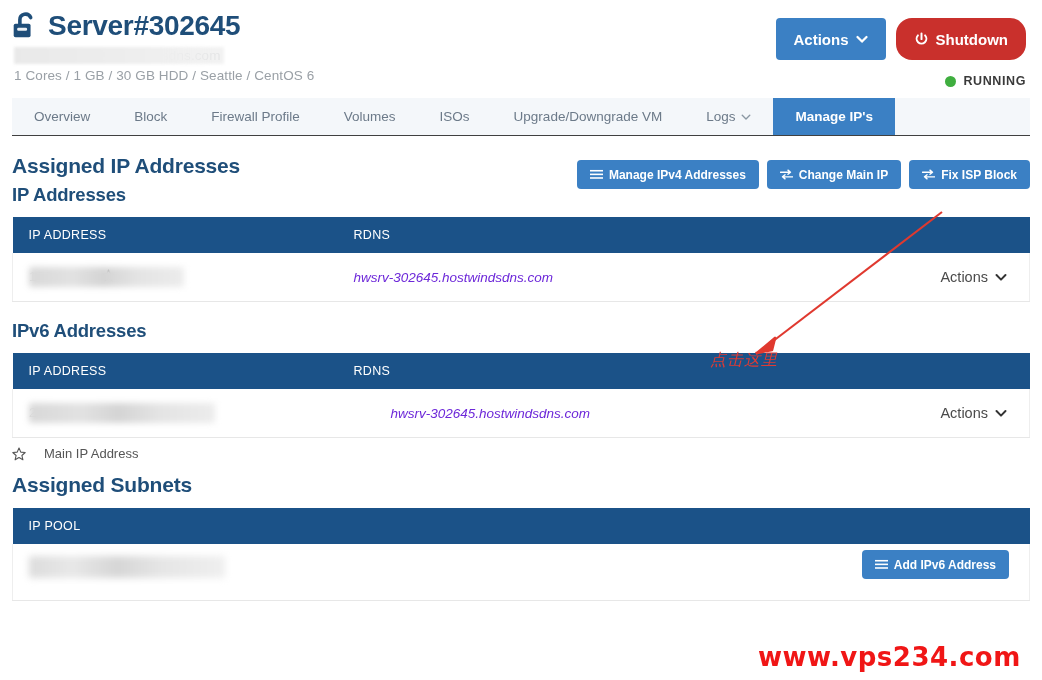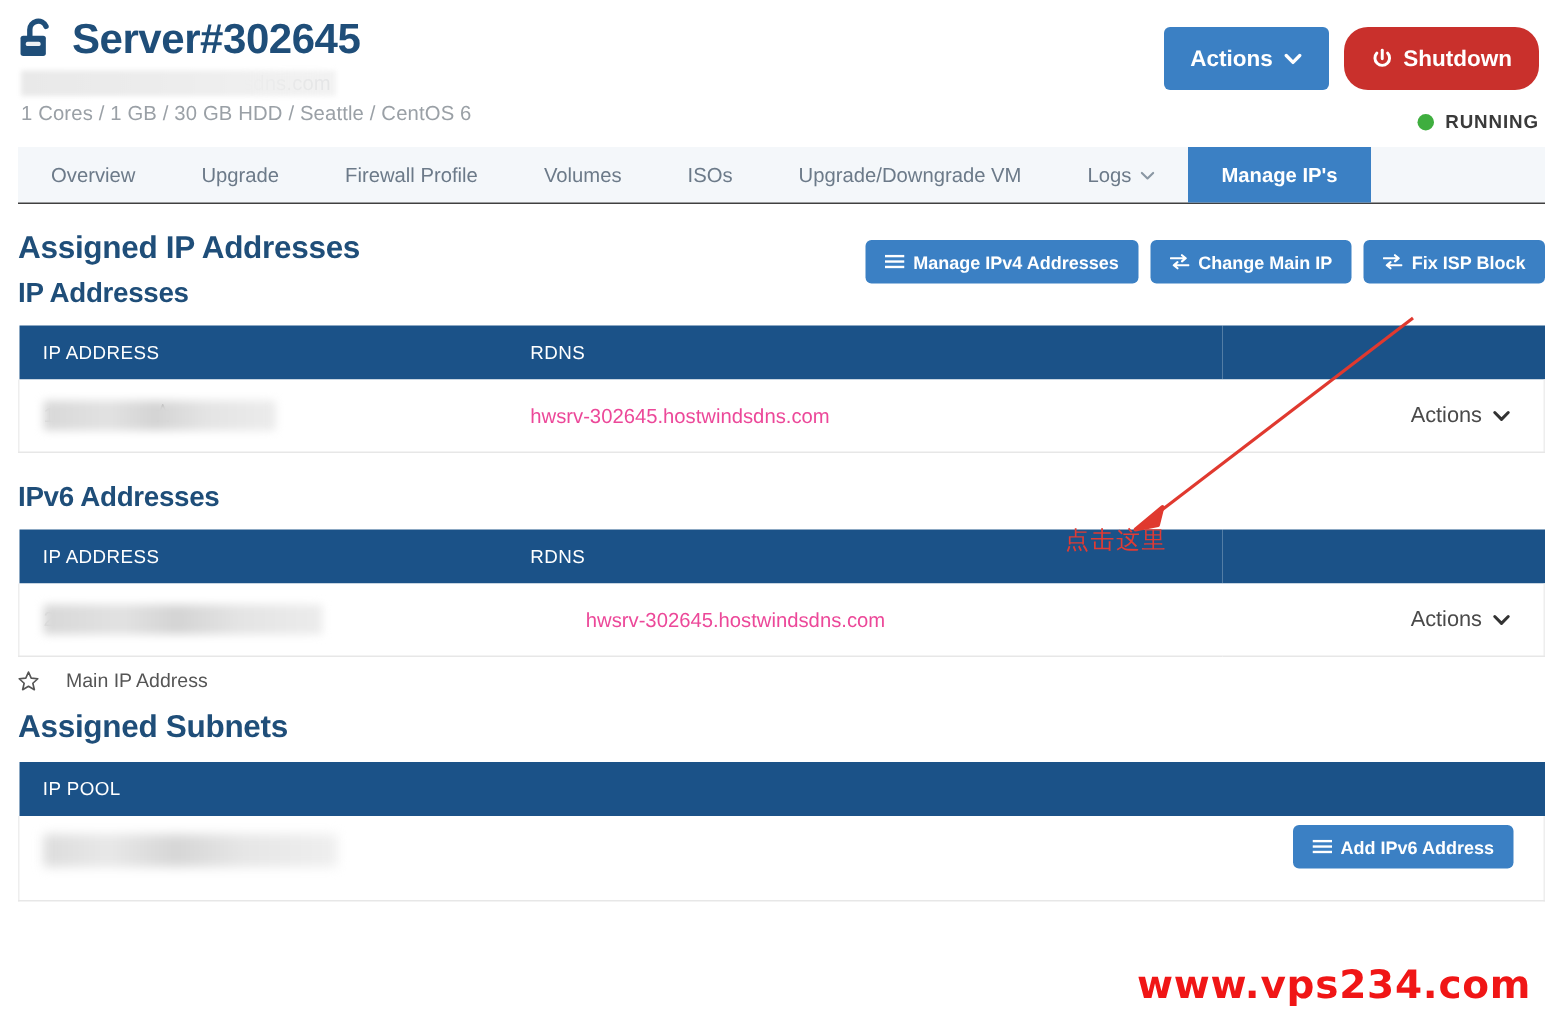--- a/index.html
+++ b/index.html
@@ -136,21 +136,21 @@
     background: linear-gradient(90deg,#d8d8d8 0%,#e2e2e2 28%,#d4d4d4 48%,#e4e4e4 70%,#ececec 100%);
     filter: blur(3px); border-radius: 2px;
   }
   .ip-text {
     position: relative; color: #b9b9b9; font-size: 13.5px;
     line-height: 20px; letter-spacing: .2px; white-space: nowrap;
     opacity: .5;
   }
   .star-ico { width: 13px; height: 13px; display:inline-block; vertical-align: -1px; margin-left: 3px; }
   .rdns-link {
-    color: #ec4899; font-size: 13.5px; text-decoration: none; cursor: pointer;
+    color: #6d28d9; font-size: 13.5px; text-decoration: none; cursor: pointer; font-style: italic;
   }
   .row-actions {
     display: inline-flex; align-items: center; gap: 7px;
     font-size: 14.5px; color: #4a4a4a; cursor: pointer;
   }
 
   .legend {
     display: flex; align-items: center; gap: 18px;
     margin-top: 8px; font-size: 13px; color: #555;
   }
@@ -169,21 +169,21 @@
     font-size: 12px; font-weight: bold; height: 29px; padding: 12px 13px;
     display: inline-flex; align-items: center; gap: 6px; border: none; cursor: pointer;
     white-space: nowrap; font-family: "Liberation Sans", sans-serif;
   }
 
   
   .anno-arrow { position: absolute; left: 0; top: 0; pointer-events: none; }
   .anno-text {
     position: absolute; left: 710px; top: 350px;
     color: #e03b34; font-size: 16px; letter-spacing: 1px;
-    font-family: "DejaVu Sans", sans-serif; white-space: nowrap;
+    font-family: "DejaVu Sans", sans-serif; white-space: nowrap; font-style: italic;
   }
   .watermark {
     position: absolute; left: 758px; top: 642px;
     color: #f01616; font-size: 26px; font-weight: bold;
     letter-spacing: .5px; white-space: nowrap;
     font-family: "DejaVu Sans", sans-serif;
   }
 </style>
 </head>
 <body>
@@ -227,21 +227,21 @@
       <span class="dot-run"></span>
       <span class="status-text">RUNNING</span>
     </div>
   </div>
 
   <div class="tabbar">
     <button class="tab">
         <span>Overview</span>
       </button>
     <button class="tab">
-        <span>Upgrade</span>
+        <span>Block</span>
       </button>
     <button class="tab">
         <span>Firewall Profile</span>
       </button>
     <button class="tab">
         <span>Volumes</span>
       </button>
     <button class="tab">
         <span>ISOs</span>
       </button>

